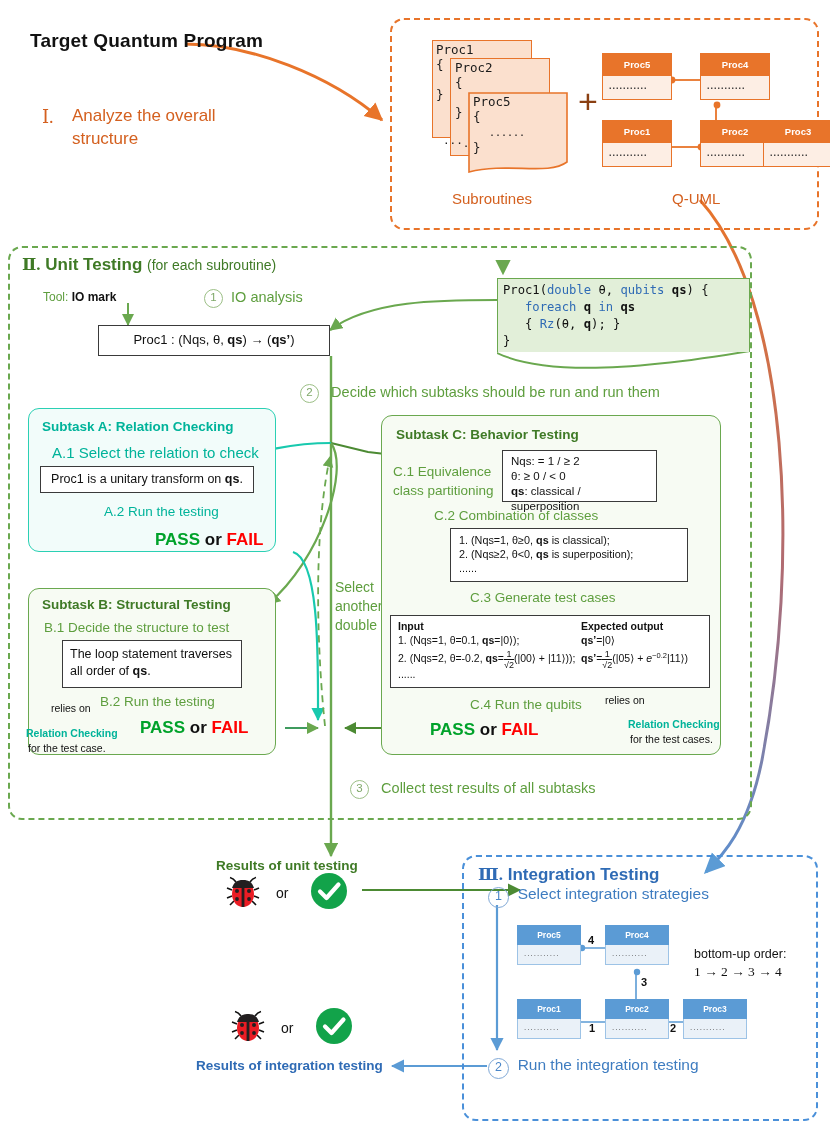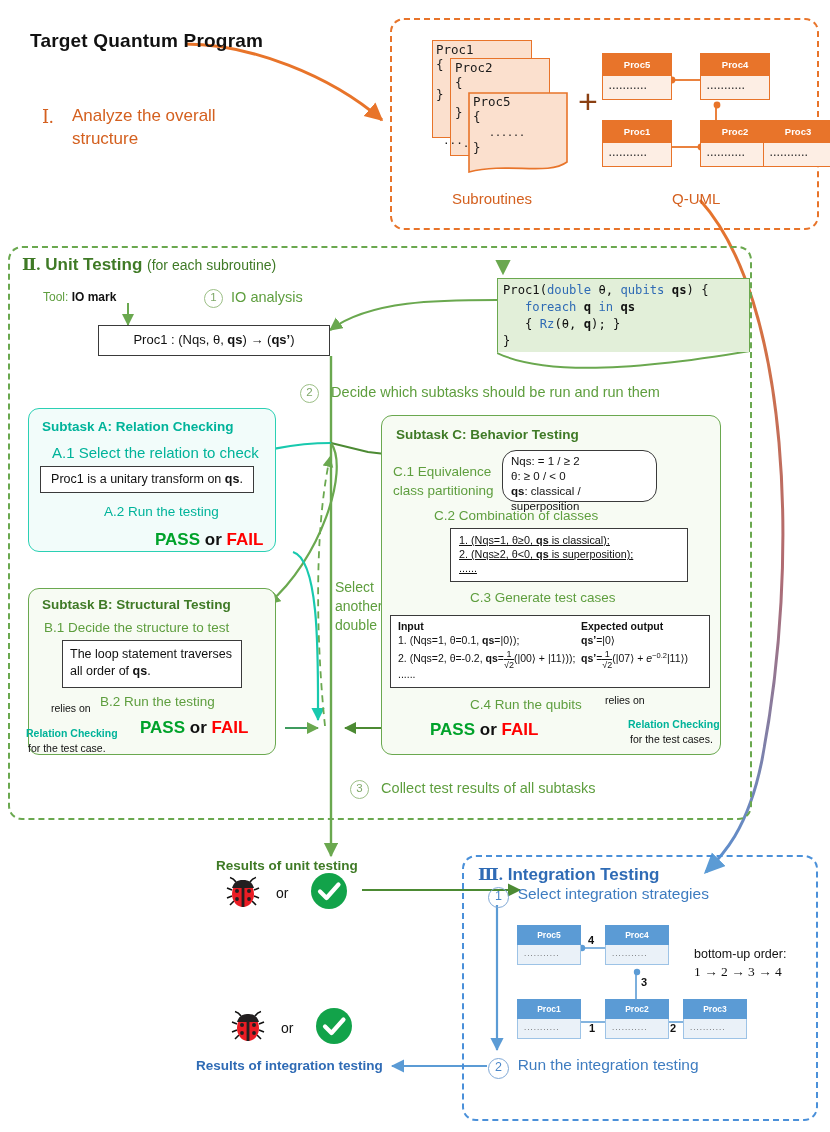--- a/index.html
+++ b/index.html
@@ -327,31 +327,31 @@
 </div>
 
 <div class="sub-green" style="left:381px;top:415px;width:340px;height:340px;"></div>
 <div class="sub-ttl green-dark" style="left:396px;top:427px;">Subtask C: Behavior Testing</div>
 
 <div class="abs green-txt" style="left:393px;top:462px;font-size:13.5px;line-height:19px;">
   <span>C.1  Equivalence</span><br>
   <span>class partitioning</span>
 </div>
 
-<div class="blackbox" style="left:502px;top:450px;width:155px;height:52px;border-radius:14px;">
+<div class="blackbox" style="left:502px;top:450px;width:155px;height:52px;">
   <div class="t" style="padding:3px 8px;font-size:11.5px;line-height:15px;">
     <span>Nqs:  = 1  /  ≥ 2</span><br>
     <span>θ:  ≥ 0  /  &lt; 0</span><br>
     <b>qs</b><span>:  classical / superposition</span>
   </div>
 </div>
 
 <div class="abs green-txt" style="left:434px;top:508px;font-size:13.5px;">C.2  Combination of classes</div>
 
-<div class="blackbox" style="left:450px;top:528px;width:238px;height:54px;text-decoration:underline;">
+<div class="blackbox" style="left:450px;top:528px;width:238px;height:54px;">
   <div class="t" style="padding:4px 8px;font-size:10.8px;line-height:14px;">
     <span>1. (Nqs=1, θ≥0, </span><b>qs</b><span> is classical);</span><br>
     <span>2. (Nqs≥2, θ&lt;0, </span><b>qs</b><span> is superposition);</span><br>
     <span>......</span>
   </div>
 </div>
 
 <div class="abs green-txt" style="left:470px;top:590px;font-size:13.5px;">C.3  Generate test cases</div>
 
 <div class="blackbox" style="left:390px;top:615px;width:320px;height:73px;">
@@ -361,21 +361,21 @@
     <div class="abs" style="left:7px;top:18px;">
       <span>1. (Nqs=1, θ=0.1, </span><b>qs</b><span>=|0⟩);</span>
     </div>
     <div class="abs" style="left:190px;top:18px;">
       <b>qs’</b><span>=|0⟩</span>
     </div>
     <div class="abs" style="left:7px;top:33px;">
       <span>2. (Nqs=2, θ=-0.2, </span><b>qs</b><span>=</span><span class="mathfrac"><span class="num">1</span><span>√2</span></span><span>(|00⟩ + |11⟩));</span>
     </div>
     <div class="abs" style="left:190px;top:33px;">
-      <b>qs’</b><span>=</span><span class="mathfrac"><span class="num">1</span><span>√2</span></span><span>(|07⟩ + </span><i>e</i><sup style="font-size:7.5px;">−0.2</sup><span>|11⟩)</span>
+      <b>qs’</b><span>=</span><span class="mathfrac"><span class="num">1</span><span>√2</span></span><span>(|05⟩ + </span><i>e</i><sup style="font-size:7.5px;">−0.2</sup><span>|11⟩)</span>
     </div>
     <div class="abs" style="left:7px;top:52px;">......</div>
   </div>
 </div>
 
 <div class="abs green-txt" style="left:470px;top:697px;font-size:13.5px;">C.4  Run the qubits</div>
 <div class="abs tiny" style="left:605px;top:694px;color:#111;">relies on</div>
 <div class="abs tiny teal-dark" style="left:628px;top:718px;font-weight:bold;">Relation Checking</div>
 <div class="abs tiny" style="left:630px;top:733px;color:#111;">for the test cases.</div>
 <div class="abs big" style="left:430px;top:720px;">

